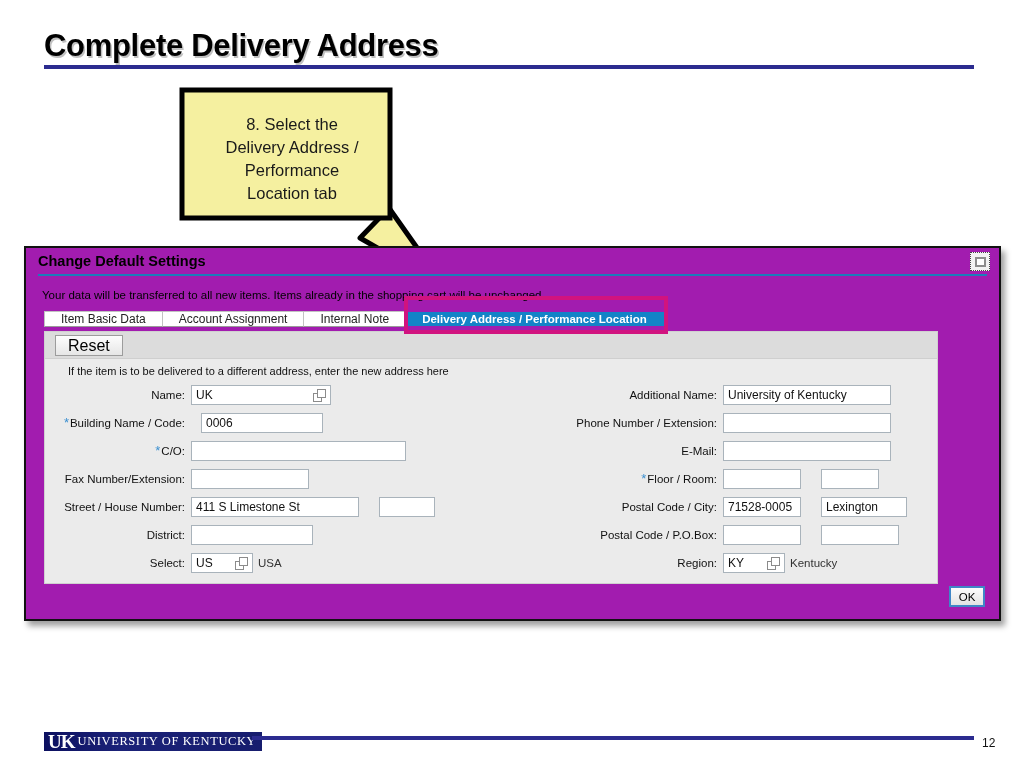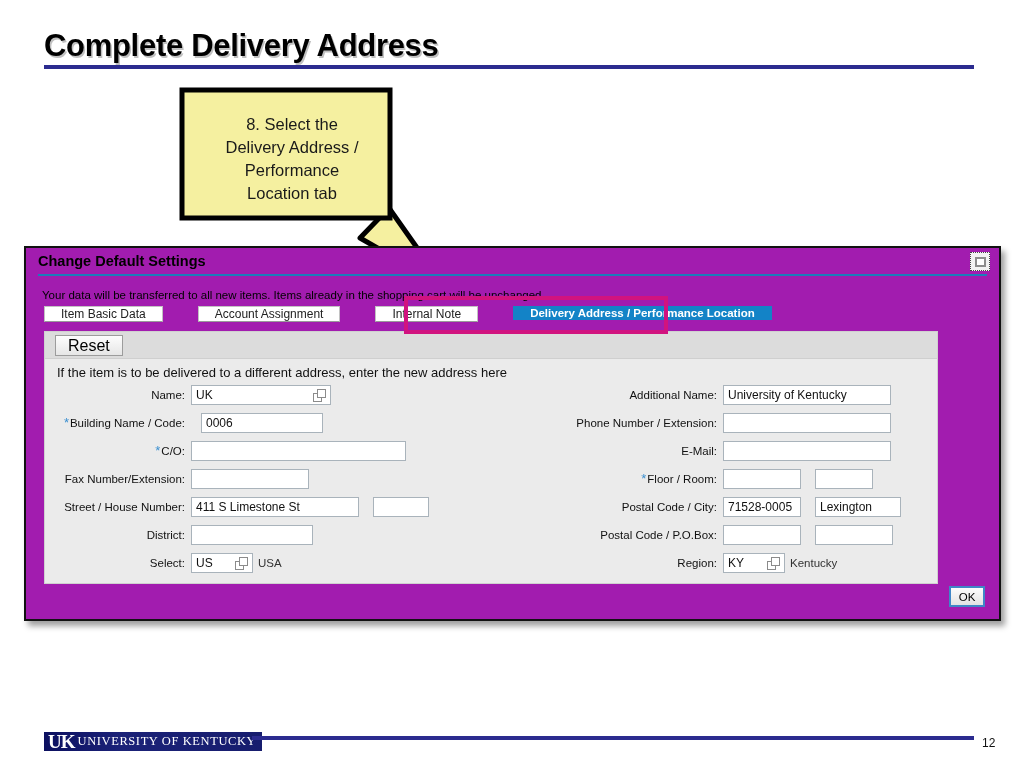--- a/index.html
+++ b/index.html
@@ -121,22 +121,21 @@
     color: #000000;
   }
 
   
   #tab-strip {
     position: absolute;
     left: 18px;
     top: 58px;
     height: 25px;
     display: flex;
-    align-items: flex-start;
-    gap: 36px;
+    align-items: center;
   }
   .tab {
     background: #ffffff;
     border: 1px solid #c2c2c2;
     border-bottom: 1px solid #9a9a9a;
     box-sizing: border-box;
     display: flex;
     align-items: center;
     justify-content: center;
     font-size: 12px;
@@ -192,23 +191,23 @@
     display: flex;
     align-items: center;
     font-size: 16px;
     color: #000;
     background: linear-gradient(#fdfdfd, #e6e6e6);
     border: 1px solid #9c9c9c;
     box-sizing: border-box;
   }
   #panel-hint {
     position: absolute;
-    left: 12px;
+    left: 23px;
     top: 33px;
-    font-size: 13px;
+    font-size: 11px;
     color: #111;
   }
 
   .col {
     position: absolute;
     top: 52px;
   }
   #col-left { left: 0; width: 510px; }
   #col-right { left: 512px; width: 382px; }
 
@@ -240,21 +239,21 @@
     background: #ffffff;
     border: 1px solid #a9b3bb;
     box-sizing: border-box;
     display: flex;
     align-items: center;
     padding: 0 4px;
     font-size: 12px;
     color: #111111;
     position: relative;
   }
-  .fin + .fin { margin-left: 14px; }
+  .fin + .fin { margin-left: 20px; }
   .vh {
     position: absolute;
     right: 4px;
     top: 3px;
     width: 13px;
     height: 13px;
   }
   .vh i {
     position: absolute;
     display: block;

